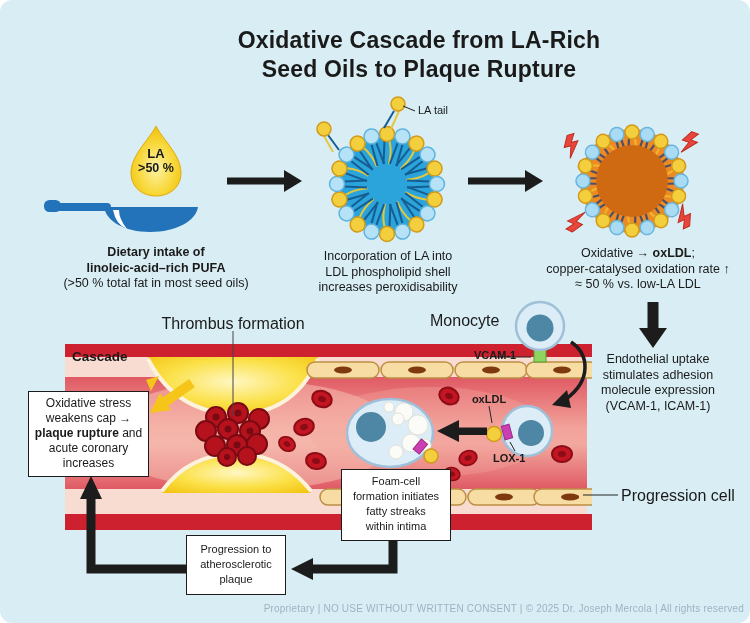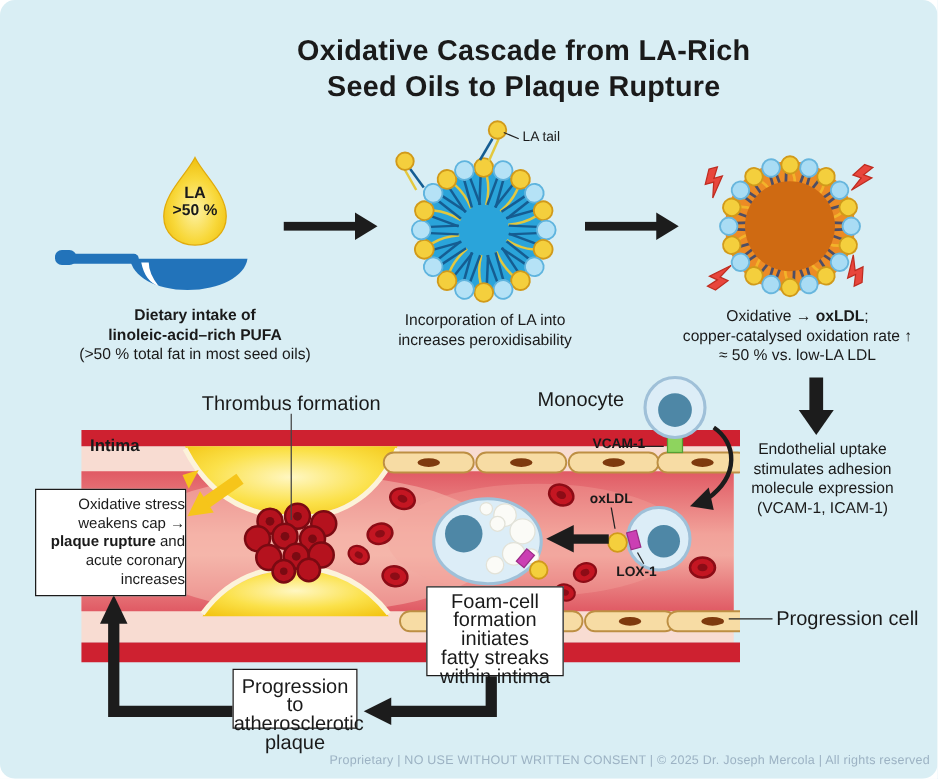--- a/index.html
+++ b/index.html
@@ -8,21 +8,21 @@
   .canvas svg{position:absolute;left:0;top:0;z-index:1;}
   .txt{position:absolute;z-index:2;}
   .blk{display:block;}
   .ctr{text-align:center;}
   .title{left:0;top:26px;width:750px;text-align:center;font-size:23px;line-height:29px;font-weight:bold;letter-spacing:.2px;padding-left:44px;}
   .caption{font-size:12.5px;line-height:15.5px;}
   .b{font-weight:bold;}
   .lab{font-size:11px;line-height:12px;}
   .lab-md{font-size:16px;line-height:13px;}
   .whitebox{position:absolute;z-index:3;background:#ffffff;border:1.5px solid #1c1c1c;box-sizing:border-box;
-            text-align:center;font-size:16px;line-height:15px;}
+            text-align:center;font-size:11px;line-height:15px;}
   .droplet-text{left:126px;top:147px;width:60px;text-align:center;font-weight:bold;font-size:13px;line-height:14px;}
   .droplet-text .v{font-size:12.5px;}
   .footer{position:absolute;z-index:2;right:6px;bottom:9px;font-size:10px;color:#9cb2c3;letter-spacing:.2px;}
 </style>
 </head>
 <body>
 
 <div class="canvas">
 
 <svg width="750" height="623" viewBox="0 0 750 623">
@@ -312,59 +312,60 @@
   <div class="txt caption ctr" style="left:30px;top:245px;width:252px;">
     <span class="blk b">Dietary intake of</span>
     <span class="blk b">linoleic-acid–rich PUFA</span>
     <span class="blk">(&gt;50 % total fat in most seed oils)</span>
   </div>
 
   <div class="txt lab" style="left:418px;top:104px;">LA tail</div>
 
   <div class="txt caption ctr" style="left:298px;top:249px;width:180px;">
     <span class="blk">Incorporation of LA into</span>
+    <span class="blk">LDL phospholipid shell</span>
     <span class="blk">increases peroxidisability</span>
   </div>
 
   <div class="txt caption ctr" style="left:533px;top:246px;width:210px;">
     <span class="blk"><span>Oxidative → </span><span class="b">oxLDL</span><span>;</span></span>
     <span class="blk">copper-catalysed oxidation rate ↑</span>
     <span class="blk">≈ 50 % vs. low-LA LDL</span>
   </div>
 
   <div class="txt caption ctr" style="left:594px;top:352px;width:128px;">
     <span class="blk">Endothelial uptake</span>
     <span class="blk">stimulates adhesion</span>
     <span class="blk">molecule expression</span>
     <span class="blk">(VCAM-1, ICAM-1)</span>
   </div>
 
-  <div class="txt b" style="left:72px;top:349px;font-size:13.5px;">Intima</div>
+  <div class="txt b" style="left:72px;top:349px;font-size:13.5px;">Cascade</div>
   <div class="txt lab-md ctr" style="left:153px;top:317px;width:160px;">Thrombus formation</div>
   <div class="txt lab-md" style="left:430px;top:314px;width:80px;text-align:left;font-weight:400;">Monocyte</div>
   <div class="txt lab b" style="left:455px;top:349px;margin-left:19px;">VCAM-1</div>
   <div class="txt lab b ctr" style="left:455px;top:393px;width:68px;">oxLDL</div>
   <div class="txt lab b" style="left:493px;top:452px;">LOX-1</div>
   <div class="txt lab-md" style="left:621px;top:489px;">Progression cell</div>
 
-  <div class="whitebox" style="left:28px;top:391px;width:121px;height:86px;padding-top:4px;font-size:12px;line-height:15px;text-align:right;">
+  <div class="whitebox" style="left:28px;top:391px;width:121px;height:86px;padding-top:4px;font-size:12px;line-height:15px;">
     <span class="blk">Oxidative stress</span>
     <span class="blk">weakens cap →</span>
     <span class="blk"><span class="b">plaque rupture</span><span> and</span></span>
     <span class="blk">acute coronary</span>
     <span class="blk">increases</span>
   </div>
 
   <div class="whitebox" style="left:341px;top:469px;width:110px;height:72px;padding-top:4px;">
     <span class="blk">Foam-cell</span>
     <span class="blk">formation initiates</span>
     <span class="blk">fatty streaks</span>
     <span class="blk">within intima</span>
   </div>
 
-  <div class="whitebox" style="left:186px;top:535px;width:100px;height:48px;padding-top:6px;">
+  <div class="whitebox" style="left:186px;top:535px;width:100px;height:60px;padding-top:6px;">
     <span class="blk">Progression to</span>
     <span class="blk">atherosclerotic</span>
     <span class="blk">plaque</span>
   </div>
 
   <div class="footer">Proprietary | NO USE WITHOUT WRITTEN CONSENT | © 2025 Dr. Joseph Mercola | All rights reserved</div>
 </div>
 
 </body></html>

